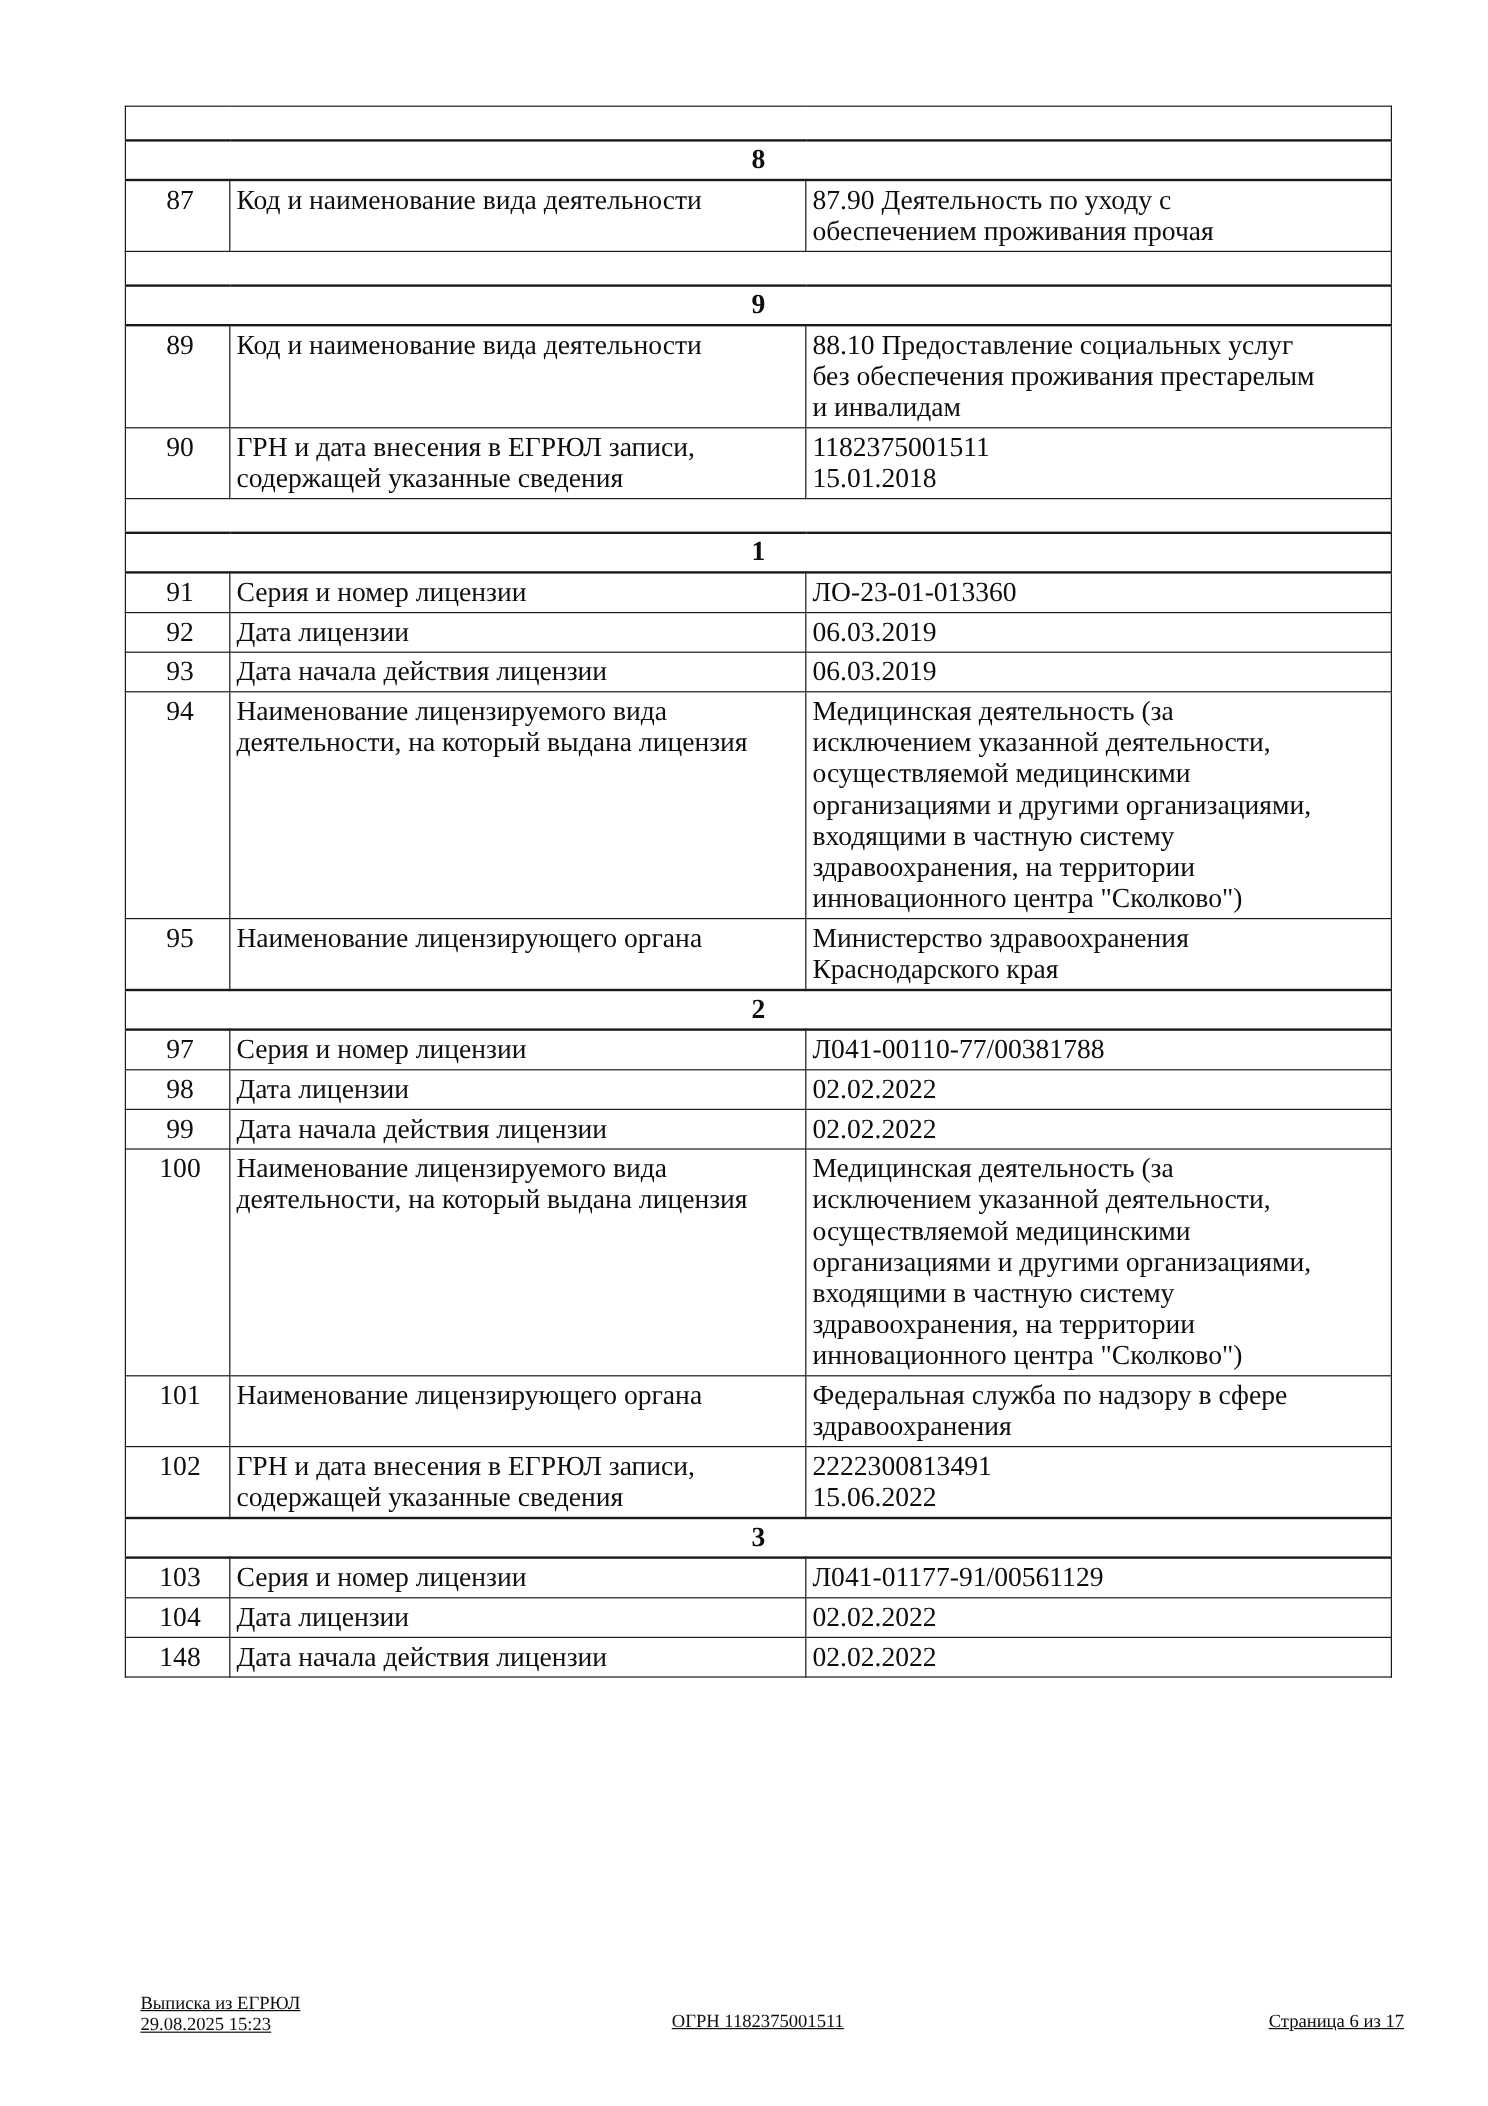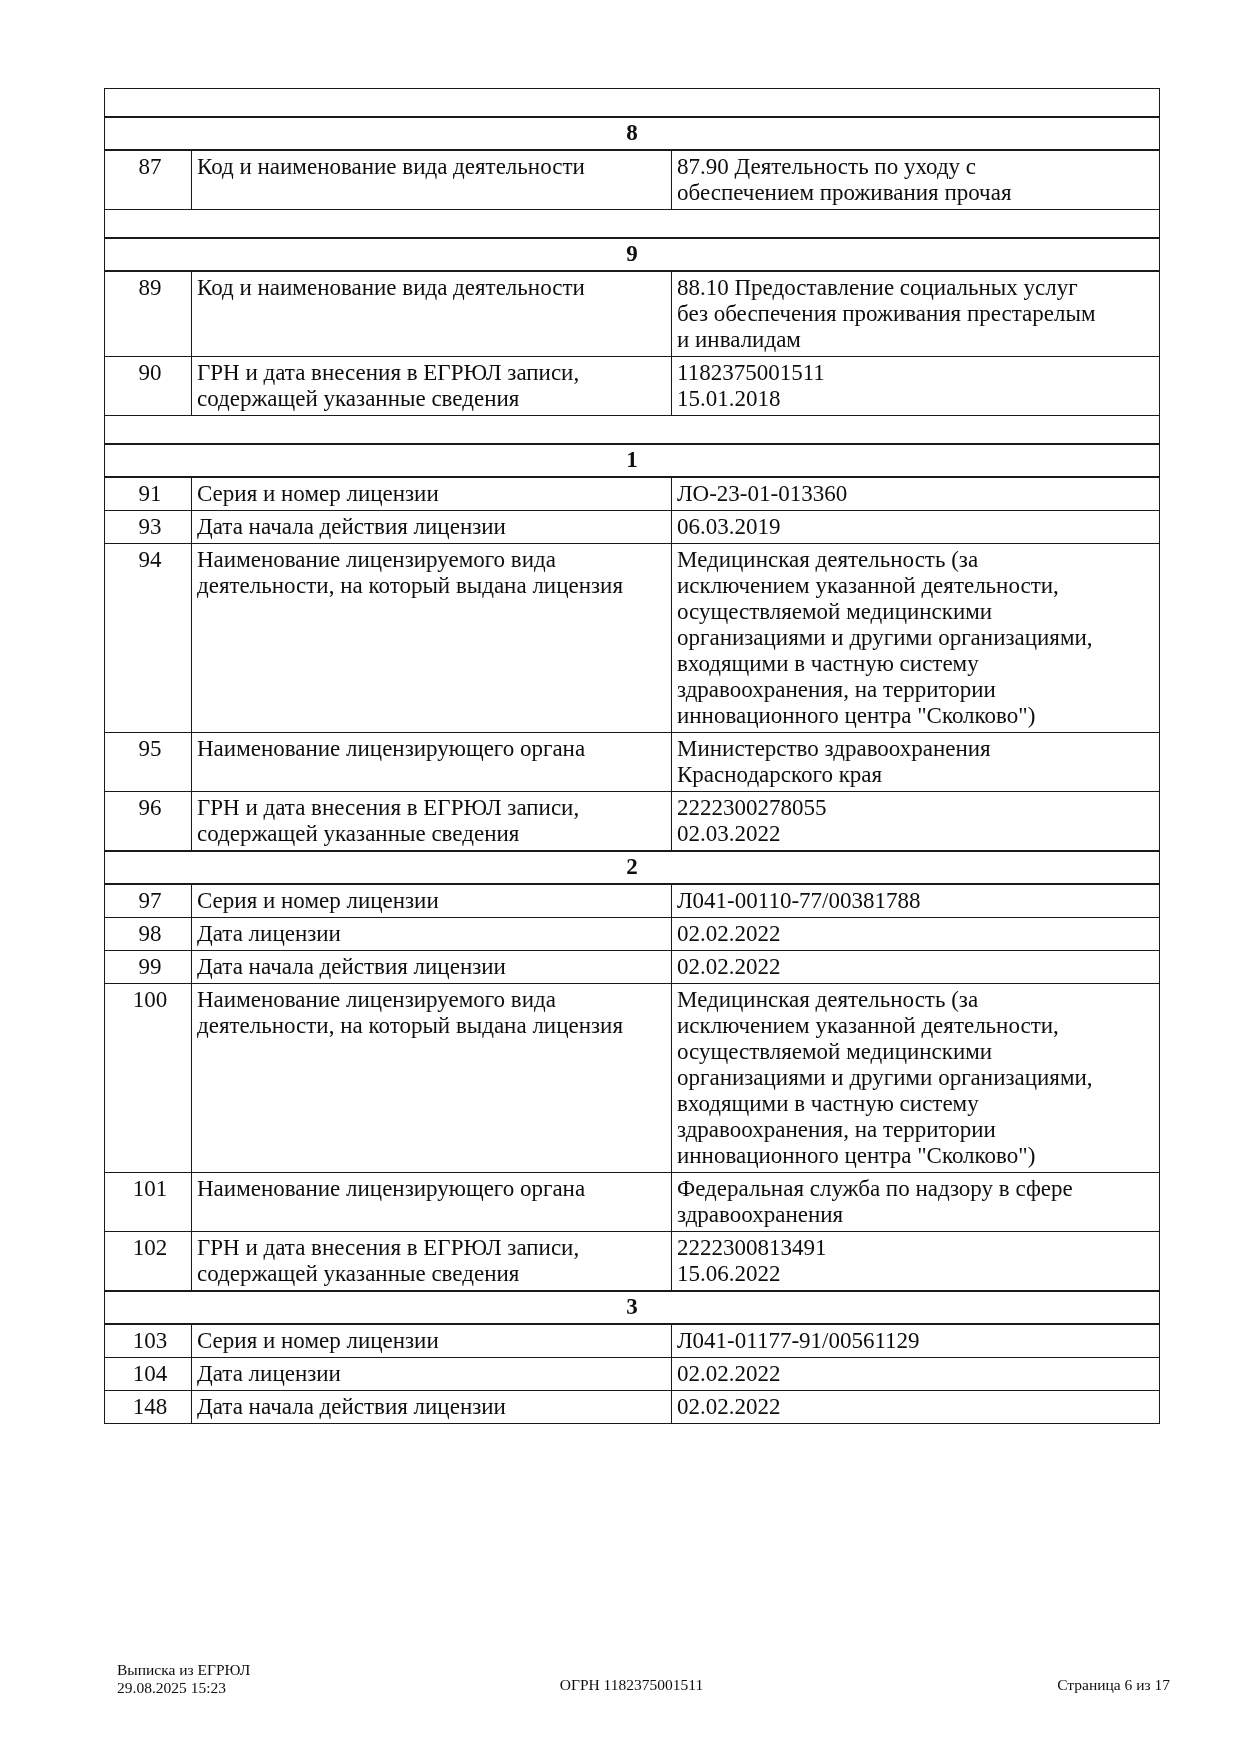--- a/index.html
+++ b/index.html
@@ -45,20 +45,21 @@
     padding-right: 0;
   }
   td.lbl, td.val {
     white-space: pre-line;
   }
   .footer {
     position: absolute;
     font-size: 15.5px;
     line-height: 17.5px;
     color: #0e0e0e;
+    text-decoration: underline;
   }
   .footer-left  { left: 117px; top: 1661px; }
   .footer-center{ left: 104px; top: 1676px; width: 1055px; text-align: center; }
   .footer-right { left: 104px; top: 1676px; width: 1066px; text-align: right; }
 </style>
 </head>
 <body>
 
 <table class="doc-table">
   <colgroup>
@@ -111,20 +112,25 @@
 
 
     <tr class="sectionrow">
         <td colspan="3">1</td>
       </tr>
 
     <tr class="datarow">
       <td class="num">91</td>
       <td class="lbl">Серия и номер лицензии</td>
       <td class="val">ЛО-23-01-013360</td>
+    </tr>
+    <tr class="datarow">
+      <td class="num">92</td>
+      <td class="lbl">Дата лицензии</td>
+      <td class="val">06.03.2019</td>
     </tr>
     <tr class="datarow">
       <td class="num">93</td>
       <td class="lbl">Дата начала действия лицензии</td>
       <td class="val">06.03.2019</td>
     </tr>
     <tr class="datarow">
       <td class="num">94</td>
       <td class="lbl">Наименование лицензируемого вида
 деятельности, на который выдана лицензия</td>
@@ -135,27 +141,20 @@
 входящими в частную систему
 здравоохранения, на территории
 инновационного центра "Сколково")</td>
     </tr>
     <tr class="datarow">
       <td class="num">95</td>
       <td class="lbl">Наименование лицензирующего органа</td>
       <td class="val">Министерство здравоохранения
 Краснодарского края</td>
     </tr>
-    <tr class="datarow">
-      <td class="num">96</td>
-      <td class="lbl">ГРН и дата внесения в ЕГРЮЛ записи,
-содержащей указанные сведения</td>
-      <td class="val">2222300278055
-02.03.2022</td>
-    </tr>
 
     <tr class="sectionrow">
         <td colspan="3">2</td>
       </tr>
 
     <tr class="datarow">
       <td class="num">97</td>
       <td class="lbl">Серия и номер лицензии</td>
       <td class="val">Л041-00110-77/00381788</td>
     </tr>

